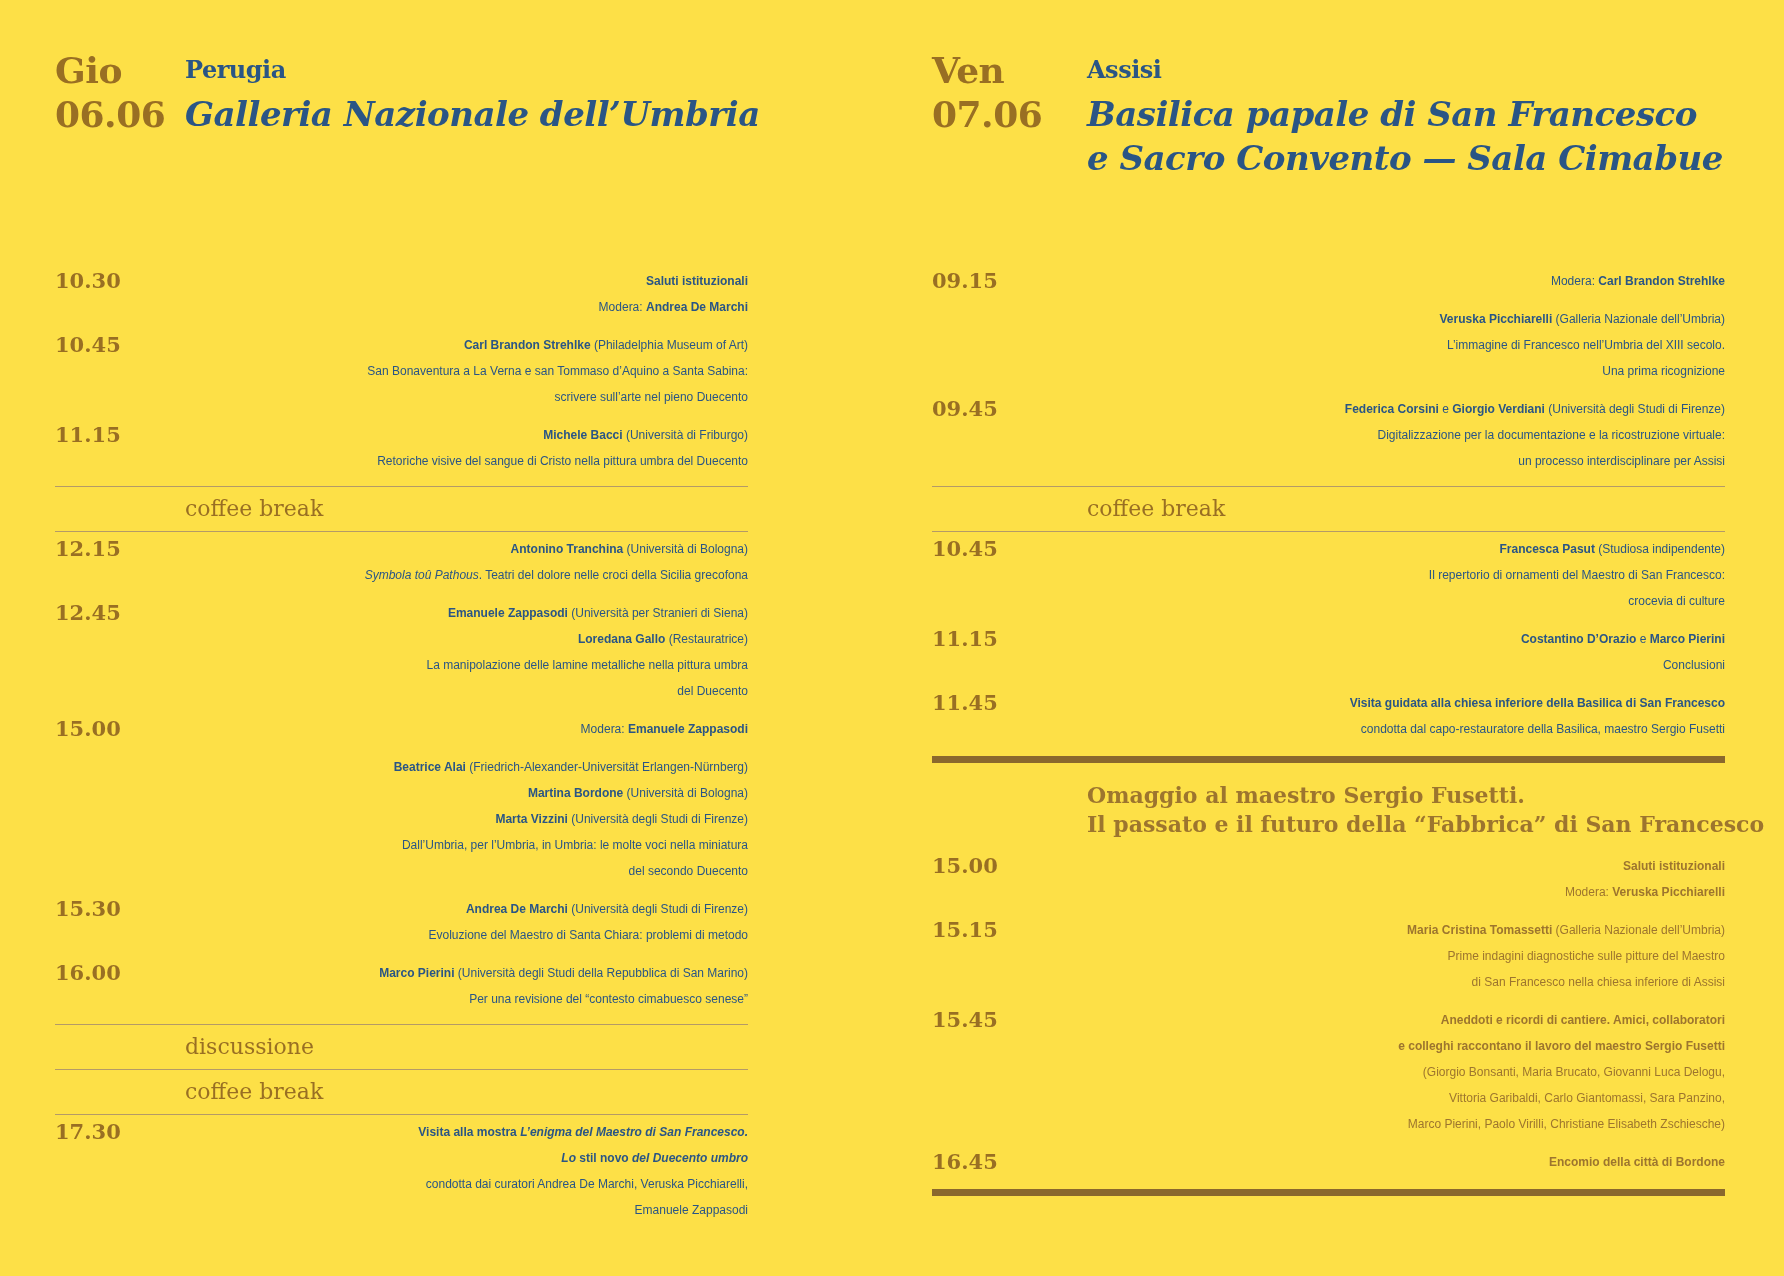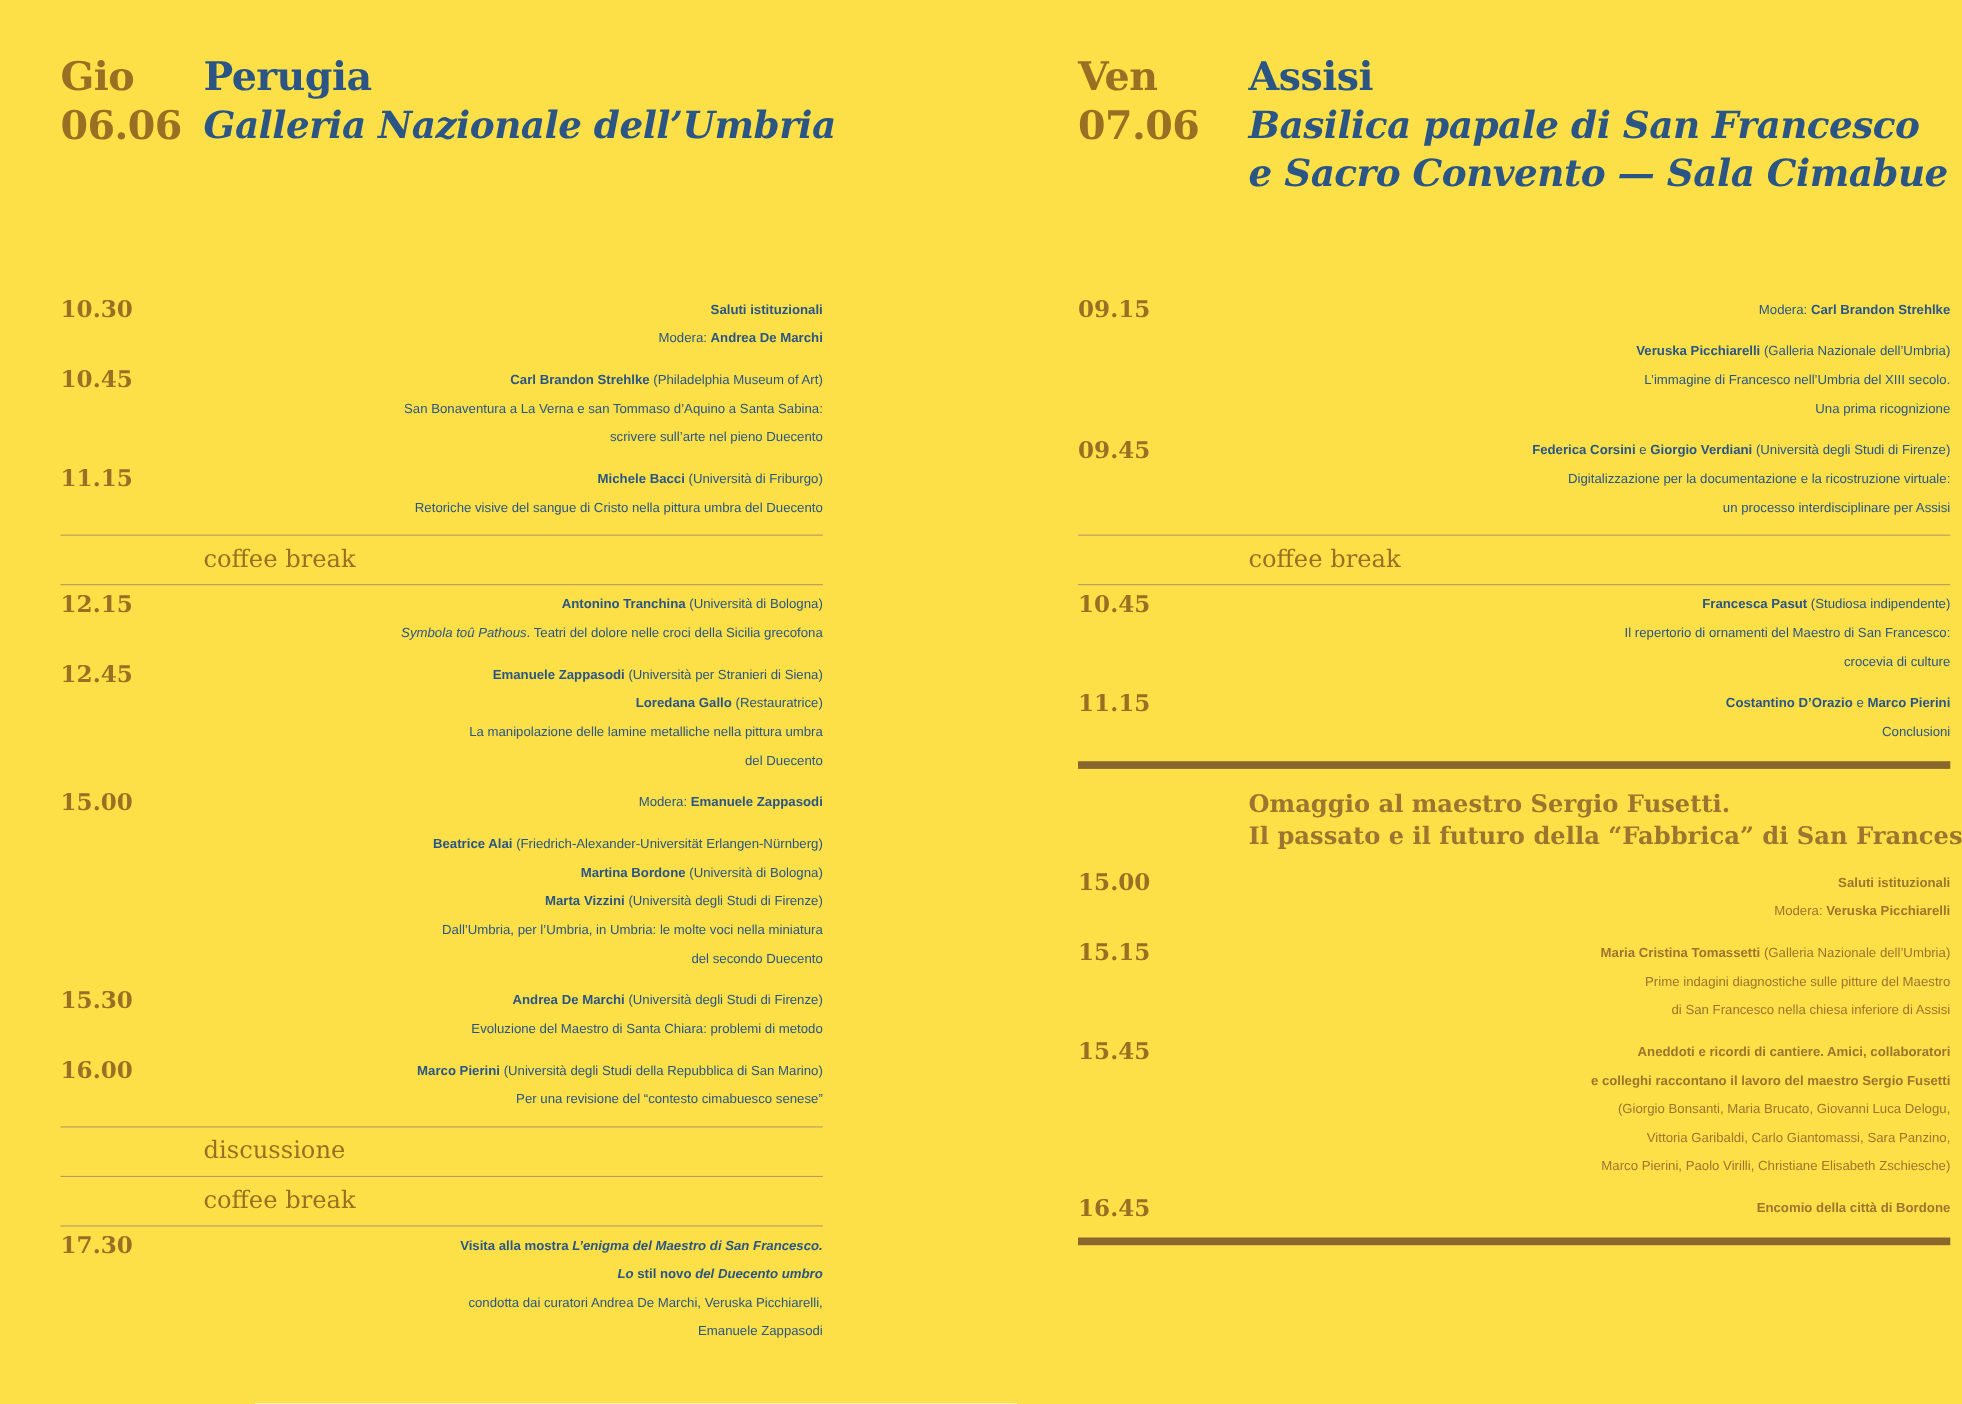--- a/index.html
+++ b/index.html
@@ -3,31 +3,31 @@
 <meta charset="utf-8">
 <style>
   html,body{margin:0;padding:0;background:#ffffff;}
   .page{
     position:relative;width:1784px;height:1276px;background:#fde047;overflow:hidden;
     font-family:"Liberation Sans", sans-serif;
     --blue:#2a5585;--gold:#996f23;--goldtext:#9d752e;--hair:#b49a67;--thick:#8a682d;
   }
   .col{position:absolute;top:48px;}
   .col-left{left:55px;width:693px;--timew:130px;}
-  .col-right{left:980px;width:793px;--timew:155px;}
+  .col-right{left:932px;width:793px;--timew:155px;}
 
   .day-header{display:flex;height:220px;align-items:flex-start;}
   .when{flex:0 0 var(--timew);}
   .day,.date{
     font-family:"DejaVu Serif","Liberation Serif",serif;font-weight:bold;
     font-size:36px;line-height:44px;color:var(--gold);letter-spacing:-0.5px;
   }
   .city{
     font-family:"DejaVu Serif","Liberation Serif",serif;font-weight:bold;
-    font-size:36px;line-height:44px;color:var(--blue);letter-spacing:-0.5px;
+    font-size:24px;line-height:44px;color:var(--blue);letter-spacing:-0.5px;
   }
   .venue-line{
     font-family:"DejaVu Serif","Liberation Serif",serif;font-weight:bold;font-style:italic;
     font-size:34px;line-height:44px;color:var(--blue);letter-spacing:-0.5px;white-space:nowrap;
   }
 
   .row{display:flex;margin-bottom:12px;}
   .time{
     flex:0 0 var(--timew);
     font-family:"DejaVu Serif","Liberation Serif",serif;font-weight:bold;
@@ -200,20 +200,27 @@
             <div class="line"><span>crocevia di culture</span></div>
           </div>
         </div>
         <div class="row">
           <div class="time">11.15</div>
           <div class="content">
             <div class="line"><span class="b">Costantino D’Orazio</span><span> e </span><span class="b">Marco Pierini</span></div>
             <div class="line"><span>Conclusioni</span></div>
           </div>
         </div>
+        <div class="row">
+          <div class="time">11.45</div>
+          <div class="content">
+            <div class="line"><span class="b">Visita guidata alla chiesa inferiore della Basilica di San Francesco</span></div>
+            <div class="line"><span>condotta dal capo-restauratore della Basilica, maestro Sergio Fusetti</span></div>
+          </div>
+        </div>
         <div class="rule-thick"></div>
         <div class="heading">
           <div>Omaggio al maestro Sergio Fusetti.</div>
           <div>Il passato e il futuro della “Fabbrica” di San Francesco</div>
         </div>
         <div class="row gold">
           <div class="time">15.00</div>
           <div class="content">
             <div class="line"><span class="b">Saluti istituzionali</span></div>
             <div class="line"><span>Modera: </span><span class="b">Veruska Picchiarelli</span></div>

